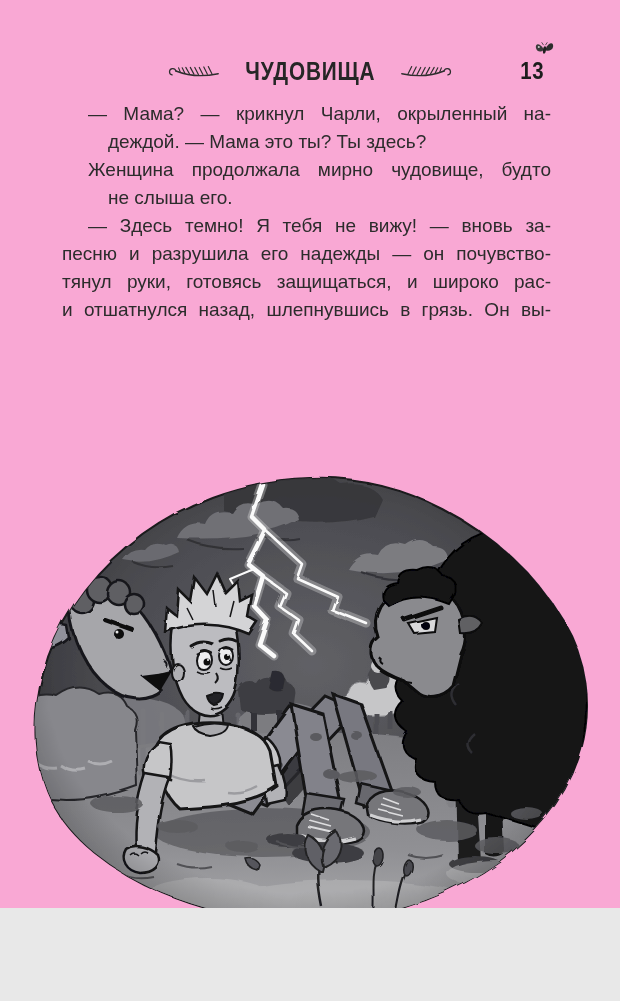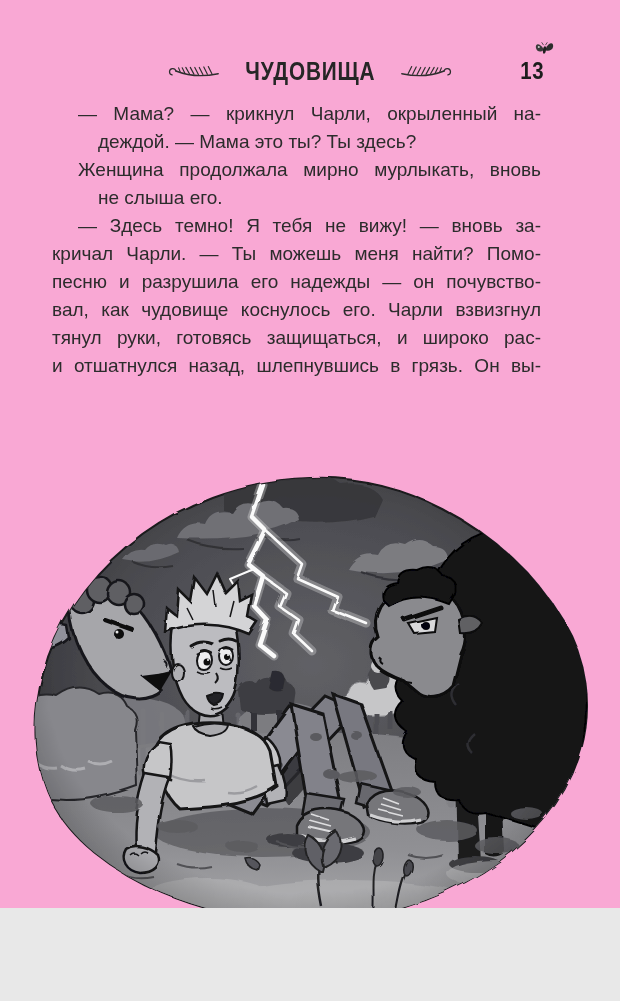--- a/index.html
+++ b/index.html
@@ -27,21 +27,21 @@
   .folio{
     position:absolute;left:518px;top:40px;width:52px;text-align:left;
   }
   .folio .moth{display:block;margin:0 auto 1px auto;}
   .folio-number{
     font-size:24px;font-weight:bold;color:#1d1d1d;
     display:inline-block;transform:scaleX(0.85);letter-spacing:1px;
   }
   
   .text-block{
-    position:absolute;left:52px;top:100px;width:489px;
+    position:absolute;left:62px;top:100px;width:489px;
     font-size:19px;line-height:28px;color:#2c2c2c;
   }
   .line{ text-align:justify; text-align-last:justify; height:28px; overflow:hidden; }
   .line.last{ text-align-last:left;margin-left:46px; }
   .line.indent{ text-indent:26px; }
   
   .illustration{
     position:absolute;left:27px;top:474px;width:566px;height:452px;
   }
 </style>
@@ -93,26 +93,24 @@
       <ellipse cx="10" cy="10" rx="1.6" ry="4" fill="#1f1f1f" transform="rotate(8 10 10)"></ellipse>
       <path d="M9,5 L7,2 M11,5 L13,2" stroke="#2c2c2c" stroke-width="0.8" fill="none"></path>
       <circle cx="4" cy="7" r="1.1" fill="#ffffff" opacity="0.75"></circle>
     </svg>
     <span class="folio-number">13</span>
   </div>
 
   <div class="text-block">
       <div class="line indent">— Мама? — крикнул Чарли, окрыленный на-</div>
       <div class="line last">деждой. — Мама это ты? Ты здесь?</div>
-      <div class="line indent">Женщина продолжала мирно мурлыкать, вновь</div>
+      <div class="line indent">Женщина продолжала мирно чудовище, будто</div>
       <div class="line last">не слыша его.</div>
       <div class="line indent">— Здесь темно! Я тебя не вижу! — вновь за-</div>
-      <div class="line">кричал Чарли. — Ты можешь меня найти? Помо-</div>
       <div class="line">песню и разрушила его надежды — он почувство-</div>
-      <div class="line">вал, как чудовище коснулось его. Чарли взвизгнул</div>
       <div class="line">тянул руки, готовясь защищаться, и широко рас-</div>
       <div class="line">и отшатнулся назад, шлепнувшись в грязь. Он вы-</div>
     </div>
 
   <div class="illustration" role="img" aria-label="Frightened boy sitting in the mud under a dark stormy sky with a forked lightning bolt; an angry grey sheep glares at him from the left and a black sheep from the right, with more sheep silhouettes in the background.">
     <svg width="566" height="452" viewBox="0 0 566 452">
       <defs>
         <radialGradient id="skyG" cx="50%" cy="42%" r="68%">
           <stop offset="0%" stop-color="#616166"></stop>
           <stop offset="55%" stop-color="#4a4a4f"></stop>

